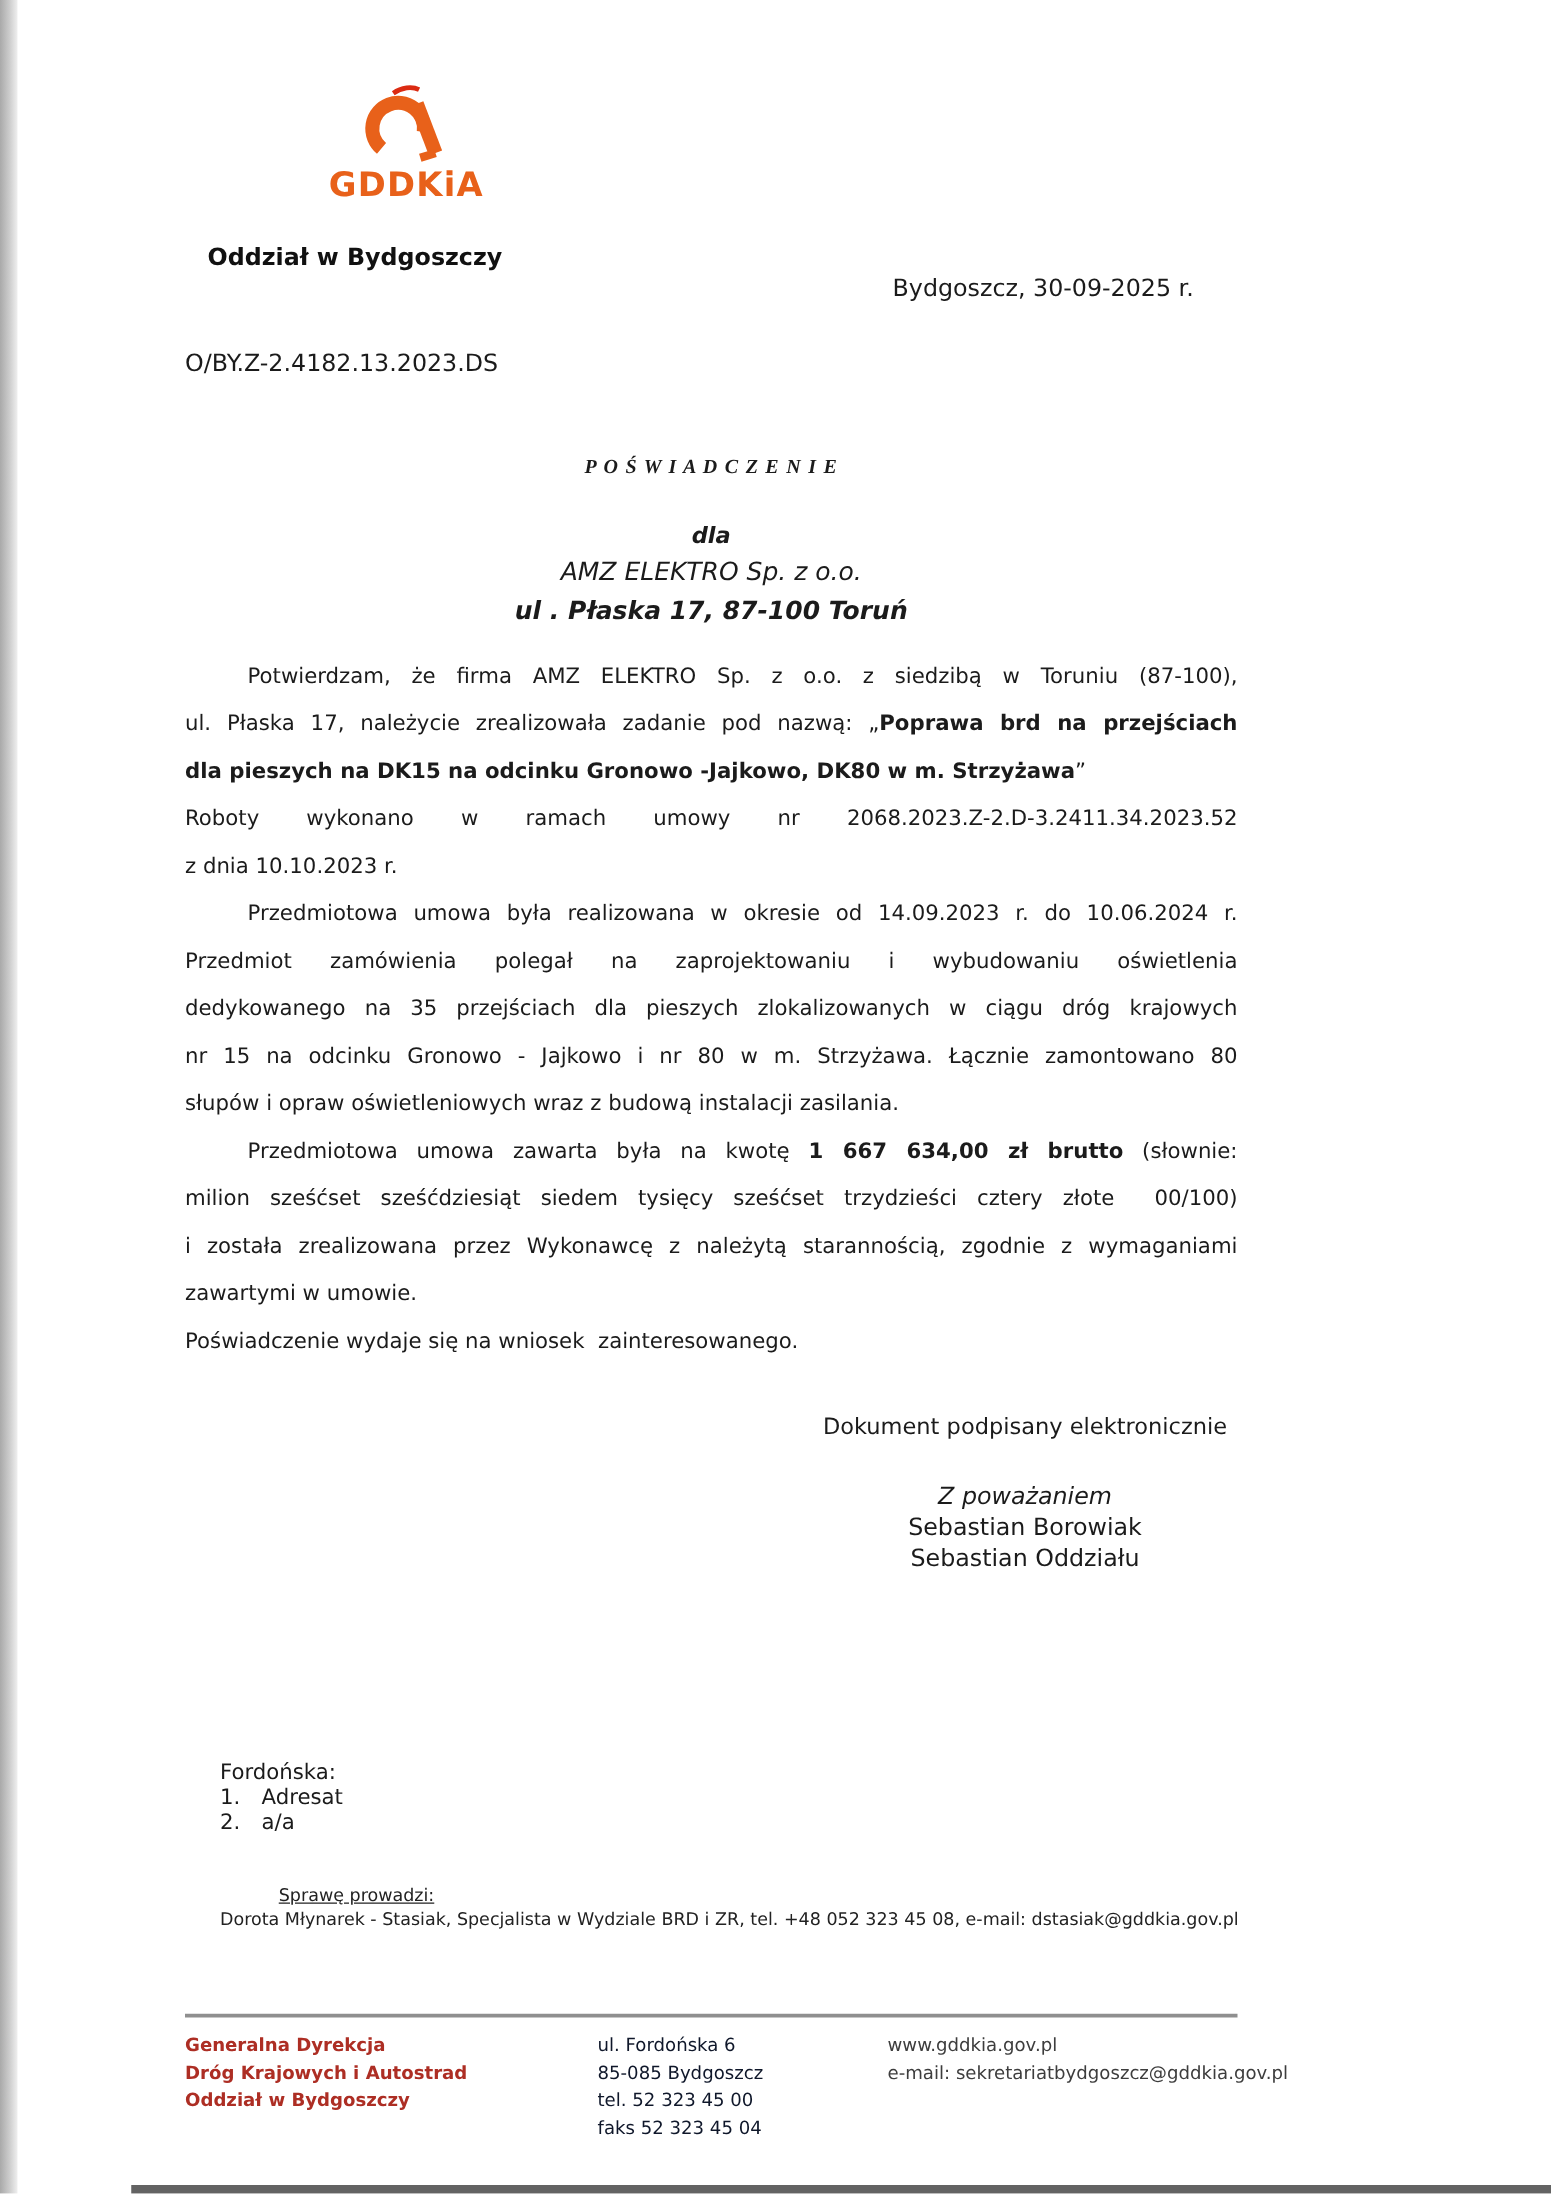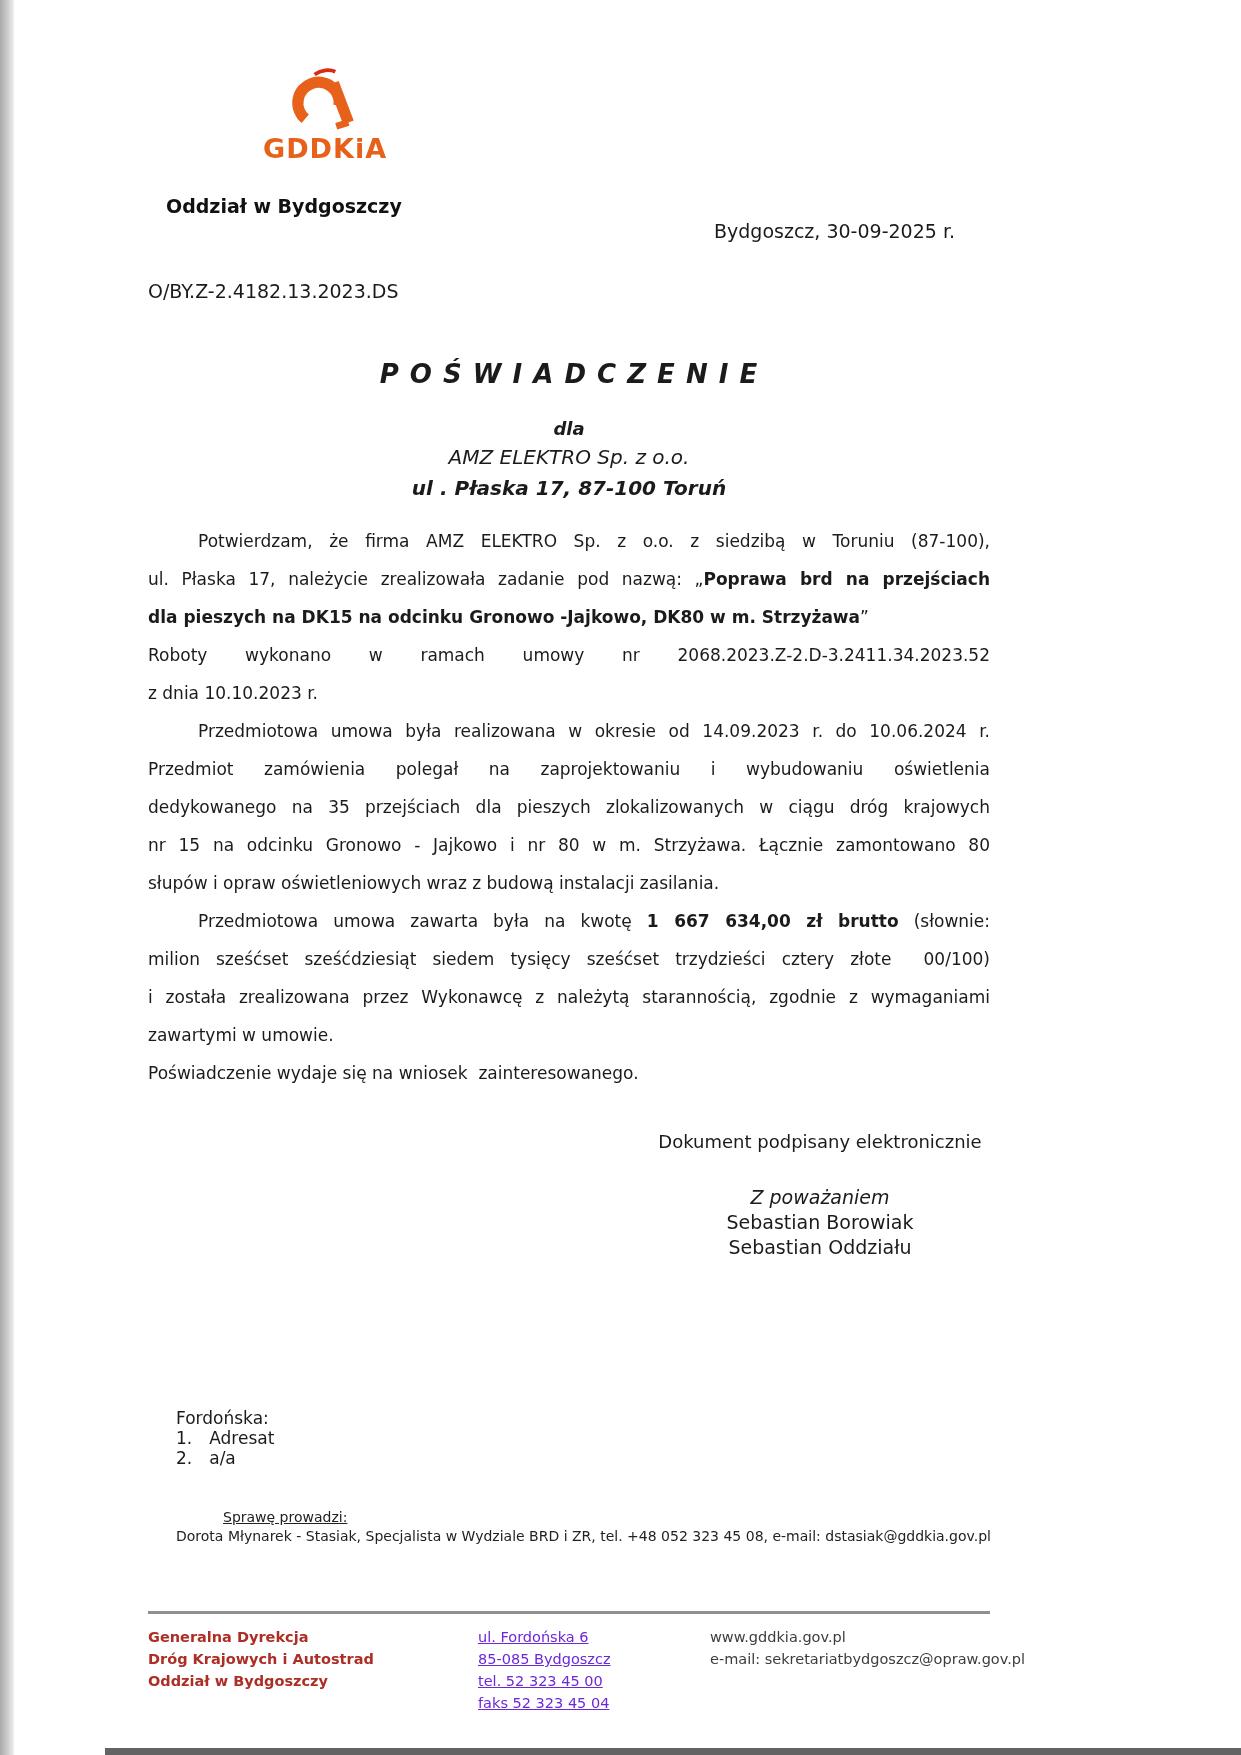--- a/index.html
+++ b/index.html
@@ -18,21 +18,21 @@
   .logo { left:263px; top:68px; width:122px; text-align:center; }
   .logo svg { display:block; margin:0 auto; }
   .wordmark { font-size:27px; font-weight:bold; color:#E8611A; letter-spacing:1px; margin-top:3px; }
 
   .branch { left:166px; top:195px; font-size:19px; font-weight:bold; color:#111; }
   .place-date { left:555px; top:220px; width:400px; text-align:right; font-size:19px; }
   .ref { left:148px; top:280px; font-size:19px; }
 
   
   .titleblock { left:148px; top:360px; width:842px; text-align:center; }
-  .heading { font-size:26px; font-weight:bold; font-style:italic; letter-spacing:1px; line-height:28px; }
+  .heading { font-size:16px; font-weight:bold; font-style:italic; letter-spacing:1px; line-height:28px;font-family:Liberation Serif, serif; }
   .dla { font-size:18px; font-weight:bold; font-style:italic; margin-top:30px; line-height:22px; }
   .company { font-size:20px; font-weight:normal; font-style:italic; margin-top:5px; line-height:25px; }
   .caddr { font-size:20px; font-weight:bold; font-style:italic; margin-top:6px; line-height:25px; }
 
   
   .bodytext { left:148px; top:522px; width:842px; font-size:17px; }
   .bl { height:38px; line-height:38px; overflow:hidden; }
   .bl.j { text-align:justify; text-align-last:justify; }
   .bl.ind { text-indent:50px; }
   .b { font-weight:bold; }
@@ -45,21 +45,21 @@
   
   .dist { left:176px; top:1408px; font-size:17px; line-height:20px; }
 
   
   .case { left:176px; top:1508px; font-size:14px; line-height:19px; color:#222; }
   .case-label { text-decoration:underline;margin-left:47px; }
 
   
   .fline { left:148px; top:1611px; width:842px; height:3px; background:#8f8f8f; }
   .foot-org  { left:148px; top:1626px; font-size:14.5px; line-height:22px; font-weight:bold; }
-  .foot-addr { left:478px; top:1626px; font-size:14.5px; line-height:22px; color:#6d28d9;text-decoration:underline; }
+  .foot-addr { left:478px; top:1626px; font-size:14.5px; line-height:22px; color:#0f172a; }
   .foot-web  { left:710px; top:1626px; font-size:14.5px; line-height:22px; color:#3d3d3d; }
 </style>
 </head>
 <body>
 
 <div class="page">
 
   <div class="abs scan-left"></div>
   <div class="abs scan-bottom"></div>
 
@@ -139,16 +139,16 @@
       <div>Oddział w Bydgoszczy</div>
     </div>
   <div class="abs foot-addr">
       <div>ul. Fordońska 6</div>
       <div>85-085 Bydgoszcz</div>
       <div>tel. 52 323 45 00</div>
       <div>faks 52 323 45 04</div>
     </div>
   <div class="abs foot-web">
       <div>www.gddkia.gov.pl</div>
-      <div>e-mail: sekretariatbydgoszcz@opraw.gov.pl</div>
+      <div>e-mail: sekretariatbydgoszcz@gddkia.gov.pl</div>
     </div>
 
 </div>
 
 </body></html>

